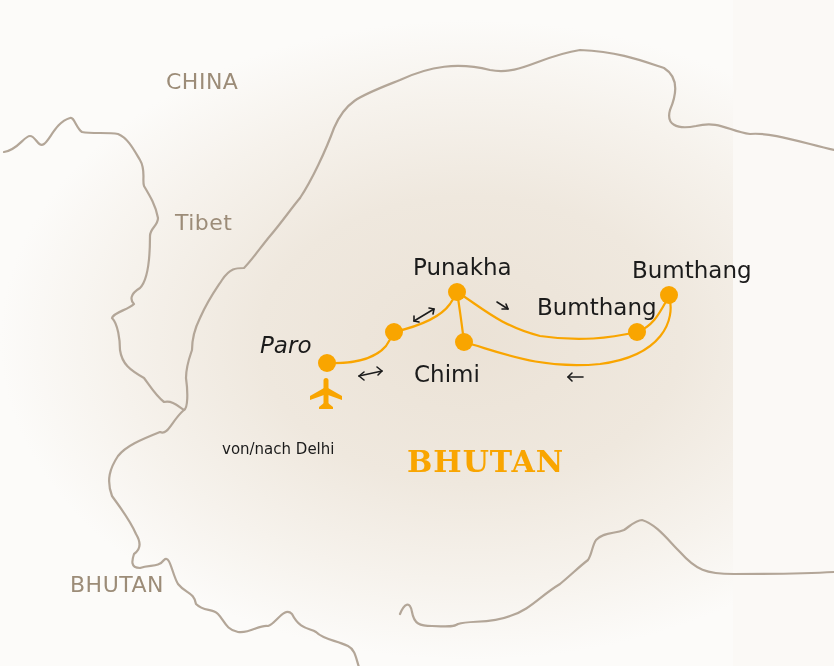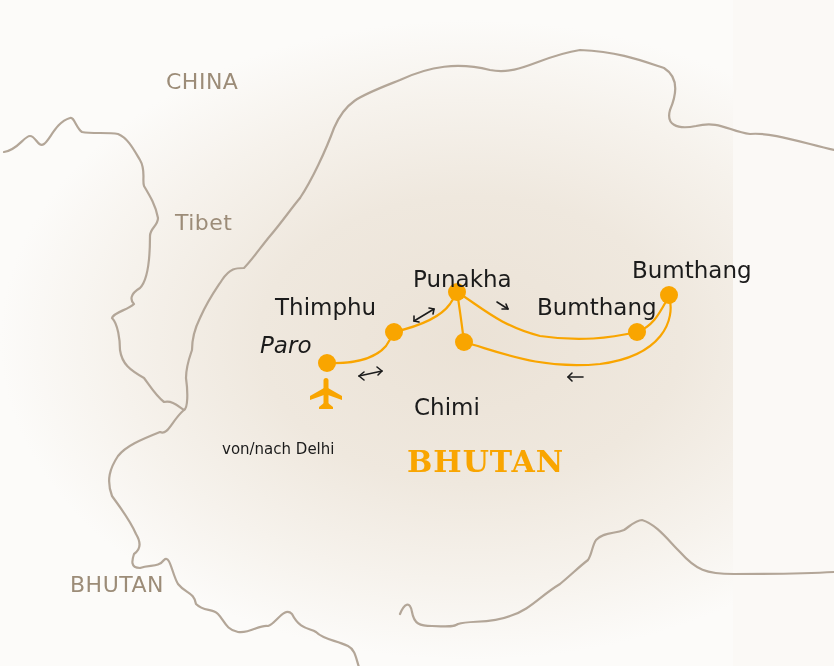--- a/index.html
+++ b/index.html
@@ -82,20 +82,19 @@
     </g>
   </svg>
 
   <div class="lbl region" style="left:166px; top:71px;">CHINA</div>
   <div class="lbl region" style="left:175px; top:212px;">Tibet</div>
   <div class="lbl region" style="left:70px; top:574px;">BHUTAN</div>
 
   <div class="lbl country" style="left:407px; top:447px;">BHUTAN</div>
 
   <div class="lbl city" style="left:260px; top:334px;font-style:italic;">Paro</div>
-  <div class="lbl city" style="left:275px; top:296px;">Thimphu</div>
-  <div class="lbl city" style="left:413px; top:256px;margin-top:12px;">Punakha</div>
+  <div class="lbl city" style="left:413px; top:256px;">Punakha</div>
   <div class="lbl city" style="left:537px; top:296px;">Bumthang</div>
   <div class="lbl city" style="left:632px; top:259px;">Bumthang</div>
-  <div class="lbl city" style="left:414px; top:363px;margin-top:33px;">Chimi</div>
+  <div class="lbl city" style="left:414px; top:363px;">Chimi</div>
 
   <div class="lbl small" style="left:222px; top:442px;">von/nach Delhi</div>
 </div>
 
 </body></html>

